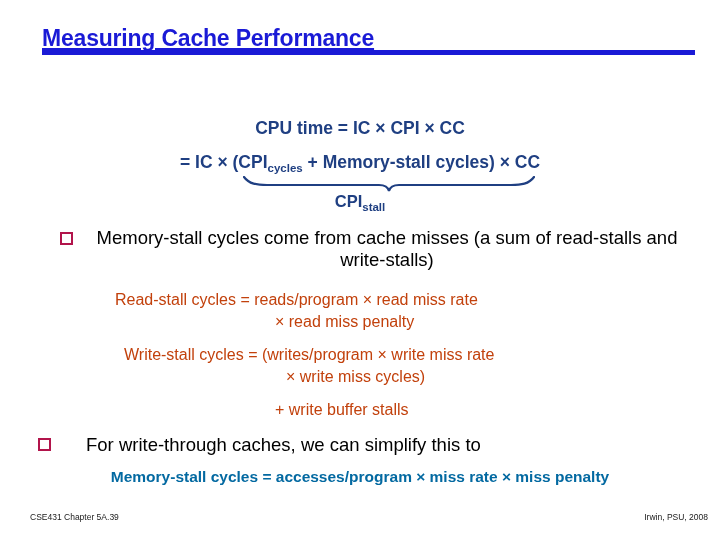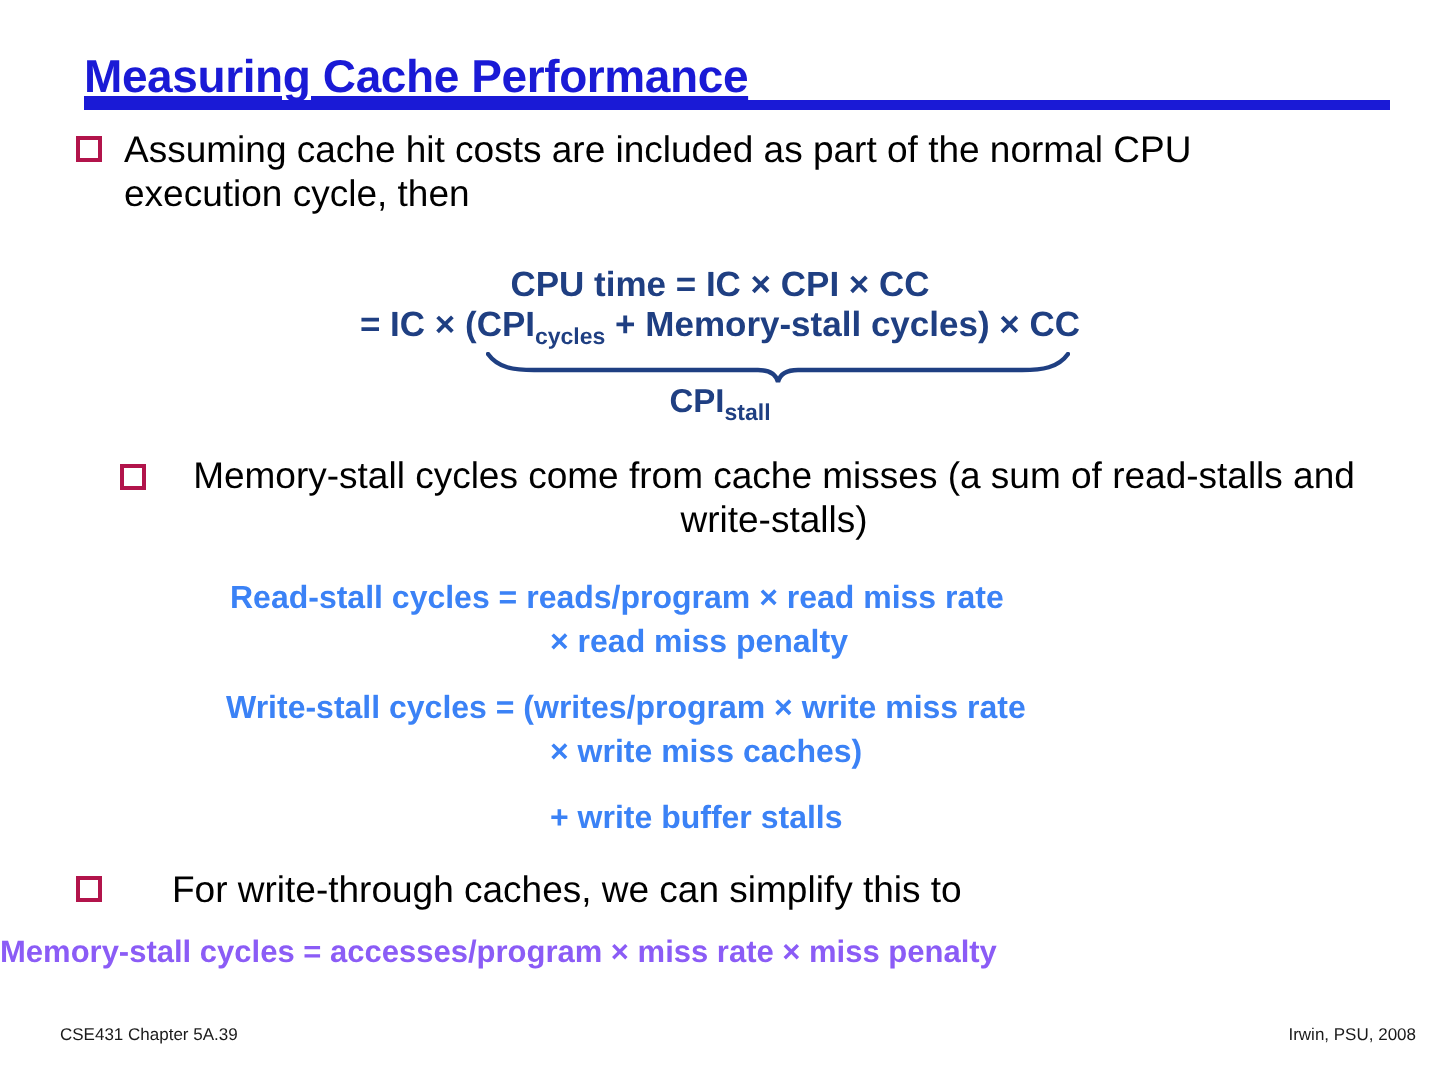--- a/index.html
+++ b/index.html
@@ -81,21 +81,21 @@
   
   .formula {
     position: absolute;
     color: #1f3f82;
     font-weight: bold;
     font-family: "Liberation Sans", sans-serif;
     white-space: nowrap;
   }
   #formula-line1 {
     left: 0px;
-    top: 132px;
+    top: 118px;
     width: 720px;
     text-align: center;
     font-size: 17.5px;
   }
   #formula-line2 {
     left: 0px;
     top: 152px;
     width: 720px;
     text-align: center;
     font-size: 17.5px;
@@ -121,41 +121,42 @@
     left: 0px;
     top: 192px;
     width: 720px;
     text-align: center;
     font-size: 16.5px;
   }
 
   
   .eq-block {
     position: absolute;
-    color: #3b82f6;
-    font-weight: bold;
+    color: #c2410c;
+    font-weight: normal;
     font-size: 16px;
     line-height: 22px;
     white-space: nowrap;
     font-family: "Liberation Sans", sans-serif;
   }
   .eq-line { display: block; }
   #read-stall { left: 115px; top: 289px; }
   #read-stall .eq-cont { padding-left: 160px; }
-  #write-stall { left: 113px; top: 344px; }
+  #write-stall { left: 124px; top: 344px; }
   #write-stall .eq-cont { padding-left: 162px; }
   #buffer-stall { left: 275px; top: 399px; }
 
   
   #simplified {
     position: absolute;
     left: 0px;
     top: 468px;
     width: 720px;
-    color: #8b5cf6;
+    text-align: center;
+    color: #0369a1;
     font-weight: bold;
     font-size: 15.5px;
     white-space: nowrap;
     font-family: "Liberation Sans", sans-serif;
   }
 
   
   .footer {
     position: absolute;
     bottom: 14px;
@@ -169,24 +170,20 @@
 </head>
 <body>
 
 <div class="slide">
 
   <div class="title-block">
     <div class="slide-title">Measuring Cache Performance</div>
   </div>
   <div class="title-rule"></div>
 
-  <div class="bullet-row" id="bullet1">
-    <span class="bullet-glyph"></span>
-    <span class="bullet-text">Assuming cache hit costs are included as part of the normal CPU execution cycle, then</span>
-  </div>
 
   <div class="formula" id="formula-line1">CPU time = IC × CPI × CC</div>
 
   <div class="formula" id="formula-line2">
     <span>=  IC × (CPI</span><span class="sub">cycles</span><span> + Memory-stall cycles) × CC</span>
   </div>
 
   <div class="brace-wrap">
     <svg width="292" height="16" viewBox="0 0 292 16" fill="none" xmlns="http://www.w3.org/2000/svg">
       <path d="M1 1 C 6 8, 14 9, 24 9 L 136 9 C 142 9, 145 11, 146 15 C 147 11, 150 9, 156 9 L 268 9 C 278 9, 286 8, 291 1" stroke="#1f3f82" stroke-width="2.2" fill="none" stroke-linecap="round"></path>
@@ -202,21 +199,21 @@
     <span class="bullet-text">Memory-stall cycles come from cache misses (a sum of read-stalls and write-stalls)</span>
   </div>
 
   <div class="eq-block" id="read-stall">
     <span class="eq-line">Read-stall cycles  =  reads/program × read miss rate</span>
     <span class="eq-line eq-cont">× read miss penalty</span>
   </div>
 
   <div class="eq-block" id="write-stall">
     <span class="eq-line">Write-stall cycles  =  (writes/program × write miss rate</span>
-    <span class="eq-line eq-cont">× write miss caches)</span>
+    <span class="eq-line eq-cont">× write miss cycles)</span>
   </div>
 
   <div class="eq-block" id="buffer-stall">+  write buffer stalls</div>
 
   <div class="bullet-row" id="bullet3">
     <span class="bullet-glyph"></span>
     <span class="bullet-text">For write-through caches, we can simplify this to</span>
   </div>
 
   <div id="simplified">Memory-stall cycles = accesses/program × miss rate × miss penalty</div>

